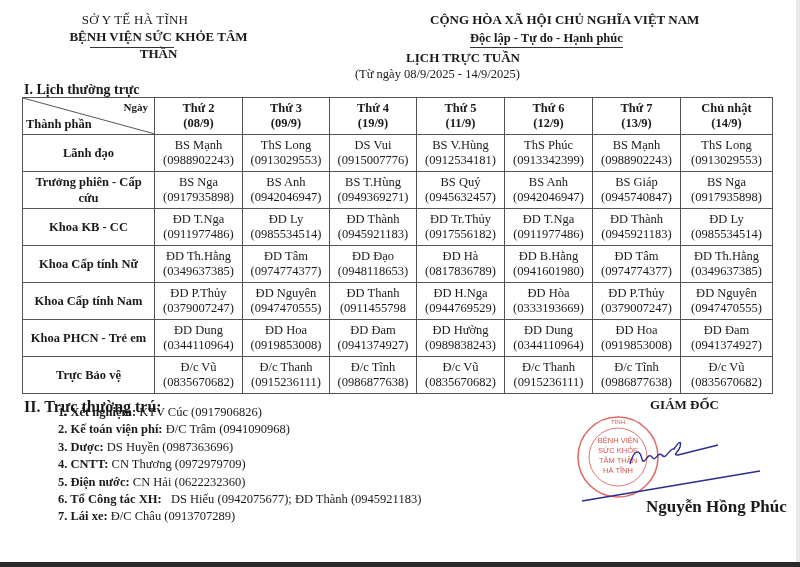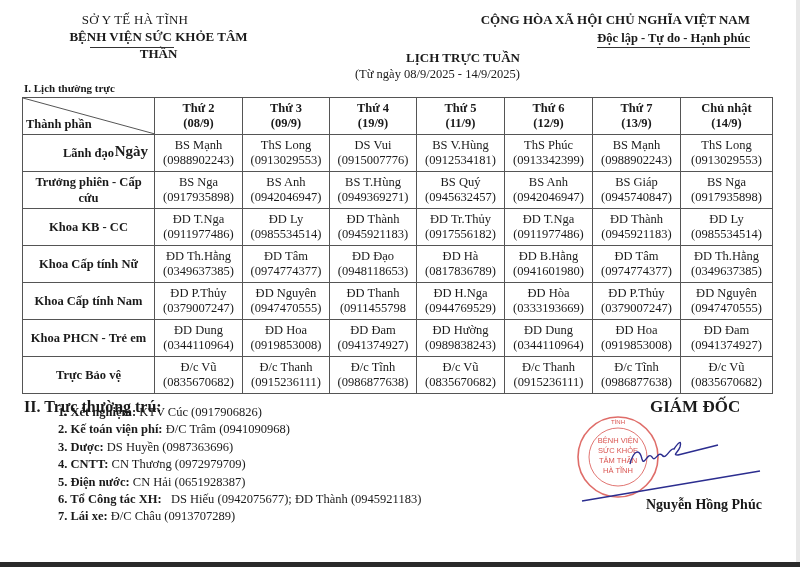--- a/index.html
+++ b/index.html
@@ -7,46 +7,46 @@
     width: 800px; height: 567px; background: #ffffff; position: relative; overflow: hidden;
     font-family: "Liberation Serif", "DejaVu Serif", serif; color: #1a1a1a;
   }
   .page { position: absolute; left: 0; top: 0; width: 800px; height: 567px; padding-left: 44px; }
   .right-edge { position: absolute; left: 796px; top: 0; width: 4px; height: 567px; background: #e8e8e8; }
   .bottom-edge { position: absolute; left: 0; top: 562px; width: 800px; height: 5px; background: #2a2a2a; }
   .hdr-left { position: absolute; left: 20px; top: 12px; width: 230px; text-align: center; }
   .hdr-left .l1 { font-size: 13px; line-height: 16px; letter-spacing: 0.2px; }
   .hdr-left .l2 { font-size: 13px; font-weight: bold; line-height: 17px; margin-left: 47px; }
   .hdr-left .ul { position: absolute; left: 70px; top: 35px; width: 84px; height: 1px; background: #333; }
-  .hdr-right { position: absolute; left: 430px; top: 12px; width: 320px; text-align: right; }
+  .hdr-right { position: absolute; left: 430px; top: 12px; width: 320px; text-align: left; }
   .hdr-right .l1 { font-size: 13px; font-weight: bold; line-height: 16px; }
-  .hdr-right .l2 { font-size: 12.5px; font-weight: bold; line-height: 17px; display: inline-block; border-bottom: 1px solid #333; }
+  .hdr-right .l2 { font-size: 12.5px; font-weight: bold; line-height: 17px; display: inline-block; border-bottom: 1px solid #333; margin-left: 40px; }
   .title { position: absolute; left: 260px; top: 50px; width: 260px; text-align: right; }
   .title .t1 { font-size: 13px; font-weight: bold; line-height: 16px; }
   .title .t2 { font-size: 12.5px; line-height: 16px; }
-  .sec1 { position: absolute; left: 24px; top: 82px; font-size: 11px; font-weight: bold; }
+  .sec1 { position: absolute; left: 24px; top: 82px; font-size: 14px; font-weight: bold; }
   table.sched {
     position: absolute; left: 22px; top: 97px; border-collapse: collapse; table-layout: fixed;
     width: 750px;
   }
   table.sched td, table.sched th { border: 1.3px solid #555; text-align: center; vertical-align: middle; padding: 0; font-size: 12.5px; line-height: 15px; }
   table.sched th { font-weight: bold; height: 36px; }
   table.sched td { height: 36px; }
   table.sched td.rowhead { font-weight: bold; font-size: 12.5px; }
   .corner { position: relative; height: 36px; }
   .corner svg { position: absolute; left: 0; top: 0; }
-  .corner .c-top { position: absolute; right: 6px; top: 2px; font-weight: bold; font-size: 15px; margin-top: 44px; }
+  .corner .c-top { position: absolute; right: 6px; top: 2px; font-weight: bold; font-size: 11px; }
   .corner .c-bot { position: absolute; left: 3px; bottom: 2px; font-weight: bold; font-size: 12.5px; }
   .sec2 { position: absolute; left: 24px; top: 398px; font-size: 16px; font-weight: bold; }
   .resident { position: absolute; left: 46px; top: 392px; margin: 12px; padding: 0; list-style: none; }
   .resident li { font-size: 12.5px; line-height: 17.4px; white-space: pre; }
   .resident b { font-weight: bold; }
   .sign { position: absolute; left: 560px; top: 395px; width: 240px; height: 130px; }
-  .sign .role { position: absolute; left: 90px; top: 2px; font-size: 17px; font-weight: bold; }
-  .sign .name { position: absolute; left: 86px; top: 102px; font-size: 14px; font-weight: bold; }
+  .sign .role { position: absolute; left: 90px; top: 2px; font-size: 13px; font-weight: bold; }
+  .sign .name { position: absolute; left: 86px; top: 102px; font-size: 17px; font-weight: bold; }
   .stamp { position: absolute; left: 0; top: 14px; }
 </style>
 </head>
 <body>
 
 <div class="page">
 
   <div class="hdr-left">
     <div class="l1">SỞ Y TẾ HÀ TĨNH</div>
     <div class="l2">BỆNH VIỆN SỨC KHỎE TÂM THẦN</div>
@@ -337,21 +337,21 @@
         </tr>
       </tbody>
   </table>
 
   <div class="sec2">II. Trực thường trú:</div>
   <ul class="resident">
     <li><b>1. Xét nghiệm:</b><span> KTV Cúc (0917906826)</span></li>
     <li><b>2. Kế toán viện phí:</b><span> Đ/C Trâm (0941090968)</span></li>
     <li><b>3. Dược:</b><span> DS Huyền (0987363696)</span></li>
     <li><b>4. CNTT:</b><span> CN Thương (0972979709)</span></li>
-    <li><b>5. Điện nước:</b><span> CN Hải (0651928387)</span></li>
+    <li><b>5. Điện nước:</b><span> CN Hải (0622232360)</span></li>
     <li><b>6. Tổ Công tác XH:</b><span>   DS Hiếu (0942075677); ĐD Thành (0945921183)</span></li>
     <li><b>7. Lái xe:</b><span> Đ/C Châu (0913707289)</span></li>
   </ul>
 
   <div class="sign">
     <div class="role">GIÁM ĐỐC</div>
     <svg class="stamp" width="240" height="100">
       <circle cx="58" cy="48" r="40" fill="none" stroke="#d9534f" stroke-width="1.6" opacity="0.85"></circle>
       <circle cx="58" cy="48" r="29" fill="none" stroke="#d9534f" stroke-width="1" opacity="0.8"></circle>
       <text x="58" y="34" text-anchor="middle" font-size="7.5" fill="#d9534f" font-family="Liberation Sans, sans-serif">BỆNH VIỆN</text>

